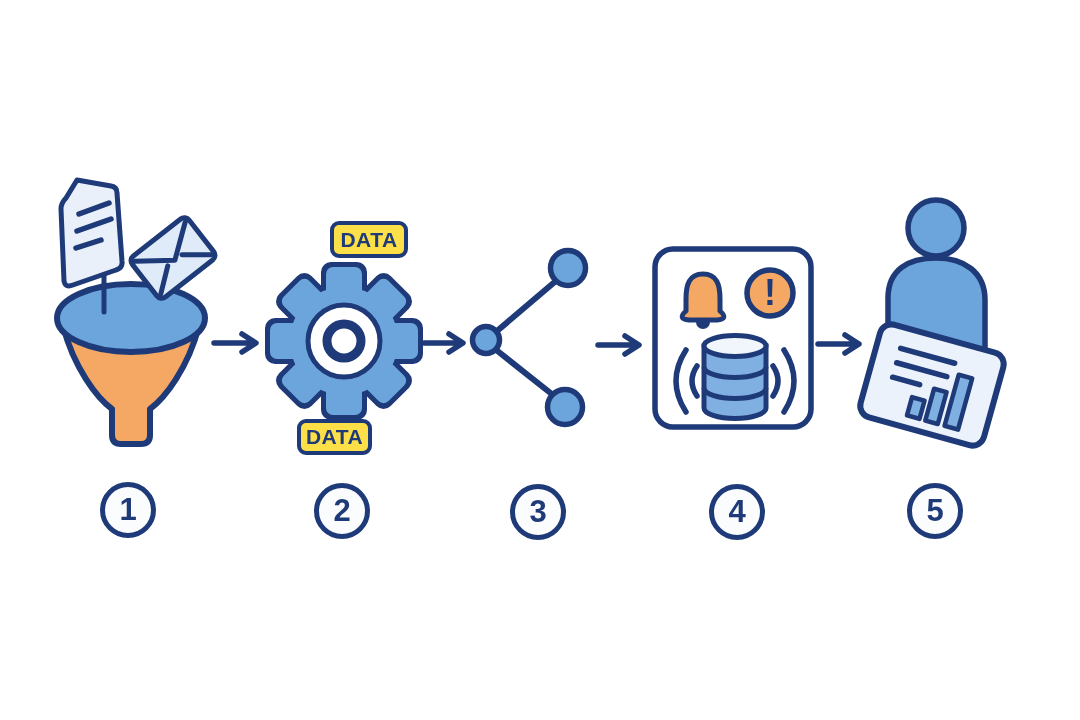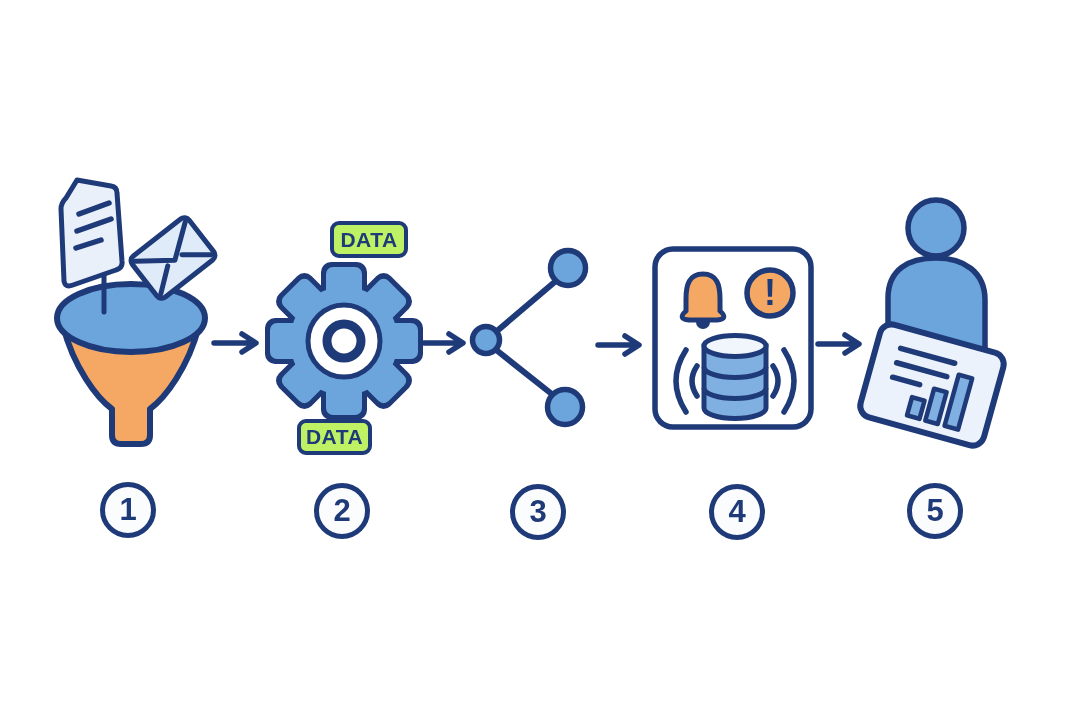--- a/index.html
+++ b/index.html
@@ -3,21 +3,21 @@
 <meta charset="utf-8">
 <style>
   html,body{margin:0;padding:0;background:#ffffff;}
   body{font-family:"Liberation Sans", sans-serif;}
   .canvas{
     position:relative;width:1080px;height:720px;background:#ffffff;overflow:hidden;
   }
   .gfx{position:absolute;left:0;top:0;}
   .data-chip{
     position:absolute;display:flex;align-items:center;justify-content:center;
-    background:#bef264;border:4px solid #1e3a78;border-radius:9px;
+    background:#fde047;border:4px solid #1e3a78;border-radius:9px;
     color:#1e3a78;font-weight:bold;font-size:21px;letter-spacing:0.5px;
     box-sizing:border-box;
   }
   .chip-top{left:330px;top:221px;width:78px;height:37px;}
   .chip-bottom{left:297px;top:419px;width:75px;height:36px;}
   .step-num{
     position:absolute;width:56px;height:56px;border:5px solid #1e3a78;border-radius:50%;
     background:#fbfcfe;color:#1e3a78;font-weight:bold;font-size:31px;
     display:flex;align-items:center;justify-content:center;box-sizing:border-box;
   }

